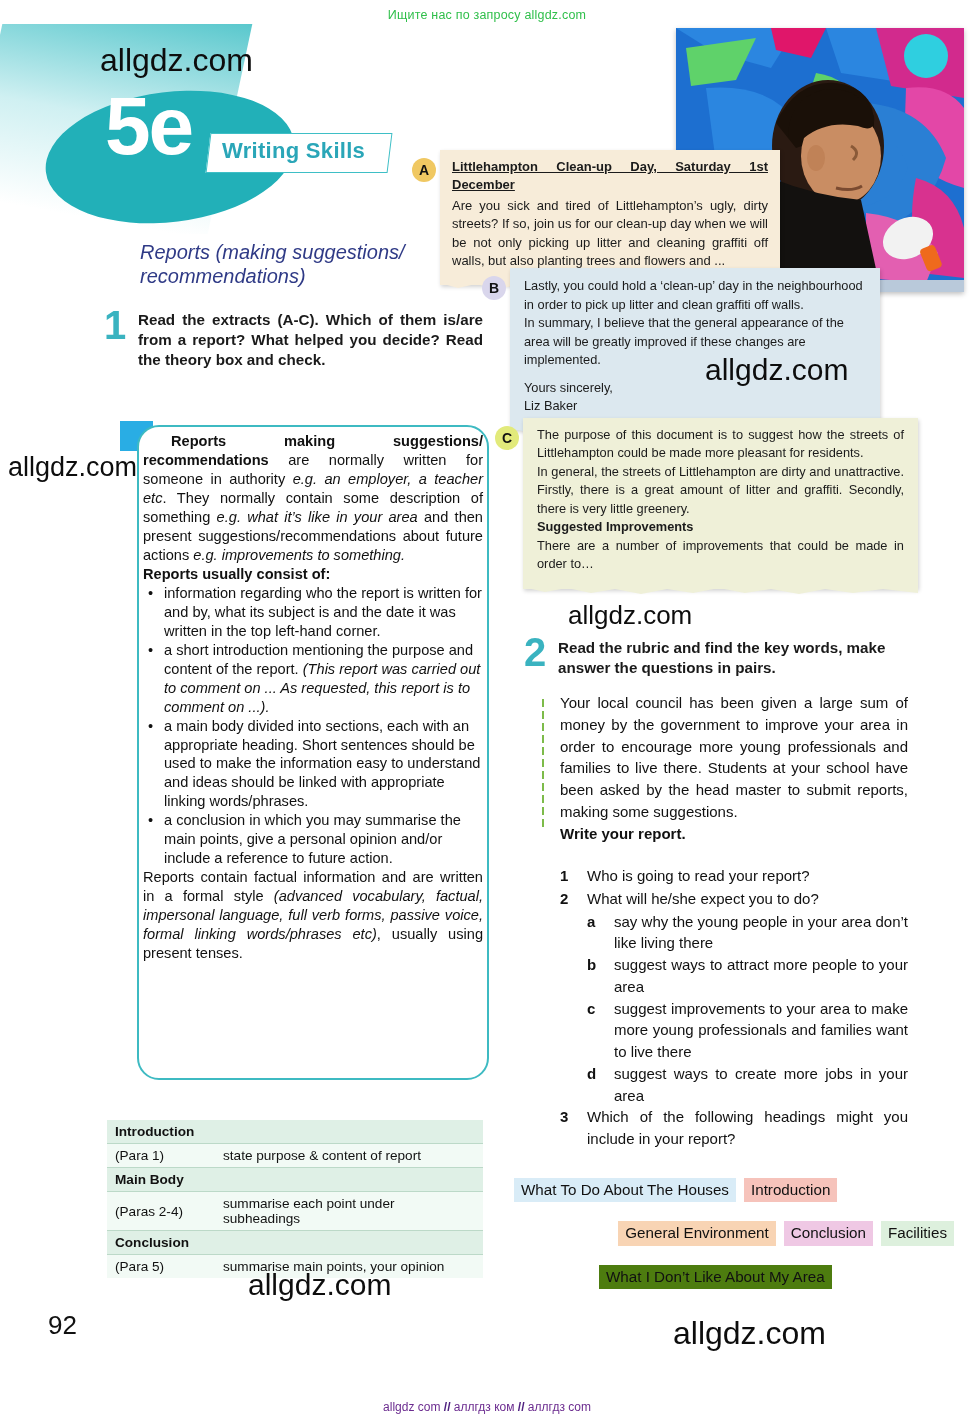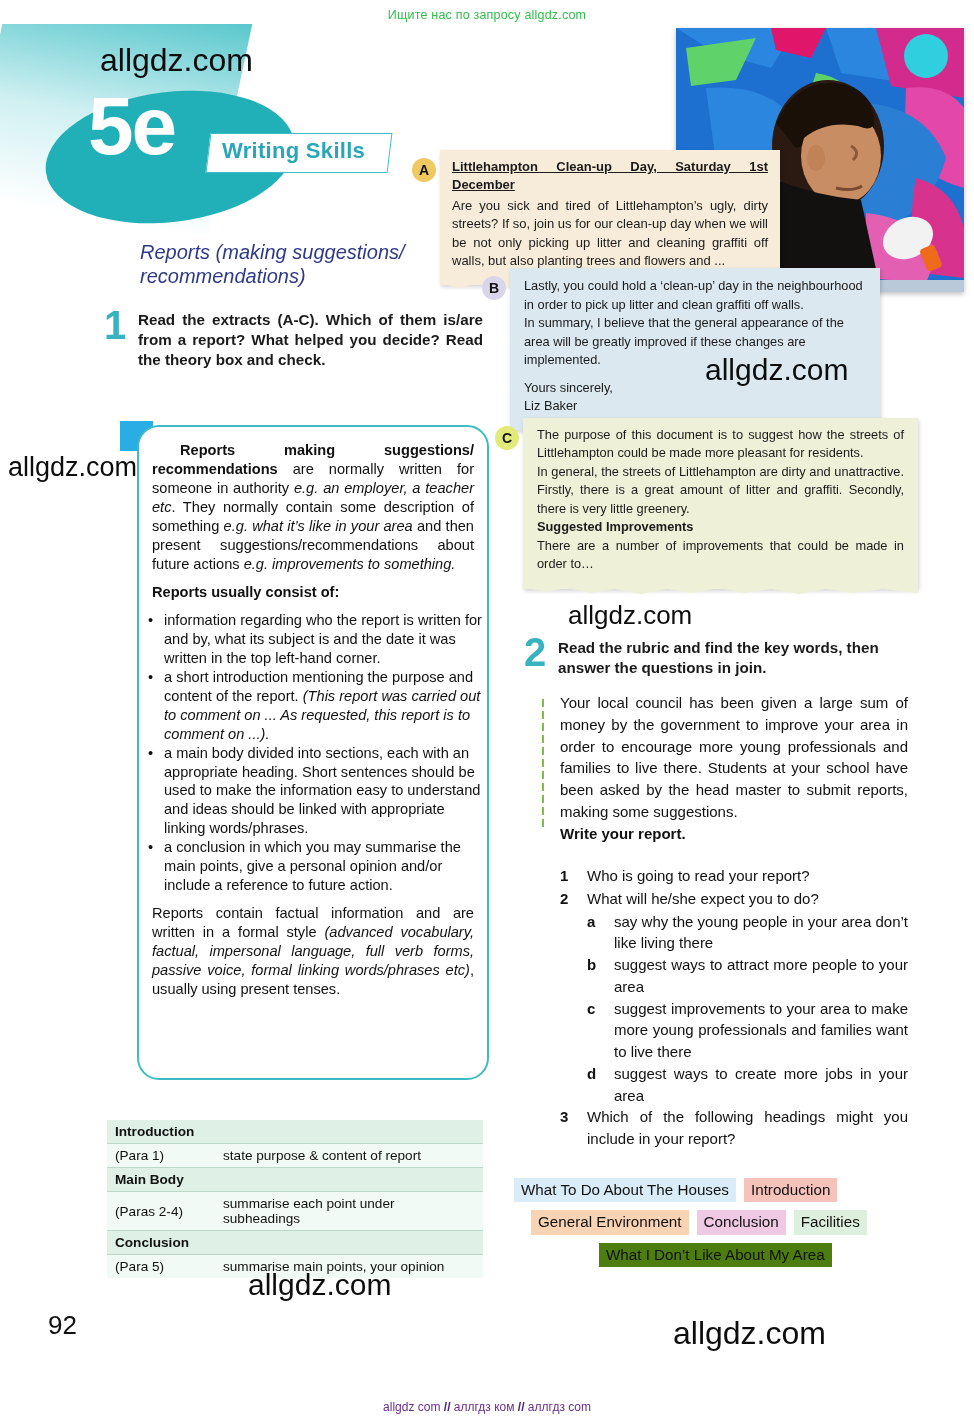--- a/index.html
+++ b/index.html
@@ -47,21 +47,21 @@
     left: 45px;
     width: 250px;
     height: 130px;
     background: #22b0b8;
     border-radius: 50% / 50%;
     transform: rotate(-7deg);
   }
   .unit-num {
     position: absolute;
     top: 85px;
-    left: 88px;
+    left: 105px;
     font-size: 82px;
     font-weight: bold;
     color: #ffffff;
     line-height: 1;
     letter-spacing: -2px;
   }
   .ws-banner {
     position: absolute;
     top: 133px;
     left: 208px;
@@ -139,21 +139,21 @@
   .theory-content {
     position: absolute;
     top: 432px;
     left: 143px;
     width: 340px;
     font-size: 14.6px;
     color: #111;
     line-height: 1.30;
   }
   .theory-content p {
-    margin: 9px;
+    margin: 0;
     text-align: justify;
   }
   .theory-content p.first {
     text-indent: 28px;
   }
   .theory-content b { font-weight: bold; }
   .theory-content i { font-style: italic; }
   .theory-content ul {
     margin: 0;
     padding-left: 19px;
@@ -376,30 +376,30 @@
     position: absolute;
     top: 1178px;
     left: 514px;
     width: 440px;
     font-size: 15.2px;
     color: #111;
   }
   .tag-row {
     display: flex;
     gap: 8px;
-    margin-bottom: 8px;
+    margin-bottom: 19px;
   }
   .tag {
     padding: 3px 7px 4px 7px;
     white-space: nowrap;
     line-height: 1.15;
   }
   .row-1 { justify-content: flex-start; }
   .row-2 { justify-content: flex-start; padding-left: 26px; }
-  .row-3 { justify-content: flex-start; padding-left: 17px; gap: 8px; }
+  .row-3 { justify-content: flex-end; padding-left: 17px; gap: 8px; }
   .row-4 { justify-content: flex-start; padding-left: 85px; }
 
   
   .wm {
     position: absolute;
     color: #0d0d0d;
     font-family: "Liberation Sans", sans-serif;
     white-space: nowrap;
     text-align: center;
   }
@@ -508,21 +508,21 @@
     <p>The purpose of this document is to suggest how the streets of Littlehampton could be made more pleasant for residents.</p>
     <p>In general, the streets of Littlehampton are dirty and unattractive. Firstly, there is a great amount of litter and graffiti. Secondly, there is very little greenery.</p>
     <span class="sub">Suggested Improvements</span>
     <p>There are a number of improvements that could be made in order to…</p>
     <svg class="torn" viewBox="0 0 395 9" preserveAspectRatio="none">
       <path d="M0 0 L22 5 L44 1 L68 6 L92 2 L118 7 L144 2 L170 6 L196 1 L222 6 L248 2 L276 7 L302 2 L330 6 L360 2 L395 6 L395 0 Z" fill="#eff0d8"></path>
     </svg>
   </div>
 
   <div class="ex2-num">2</div>
-  <div class="ex2-text">Read the rubric and find the key words, then answer the questions in join.</div>
+  <div class="ex2-text">Read the rubric and find the key words, make answer the questions in pairs.</div>
   <div class="dots"></div>
   <div class="rubric">
     <span>Your local council has been given a large sum of money by the government to improve your area in order to encourage more young professionals and families to live there. Students at your school have been asked by the head master to submit reports, making some suggestions.</span><br>
     <b>Write your report.</b>
   </div>
 
   <div class="qlist">
     <div class="q">
       <span class="marker">1</span>
       <span>Who is going to read your report?</span>

